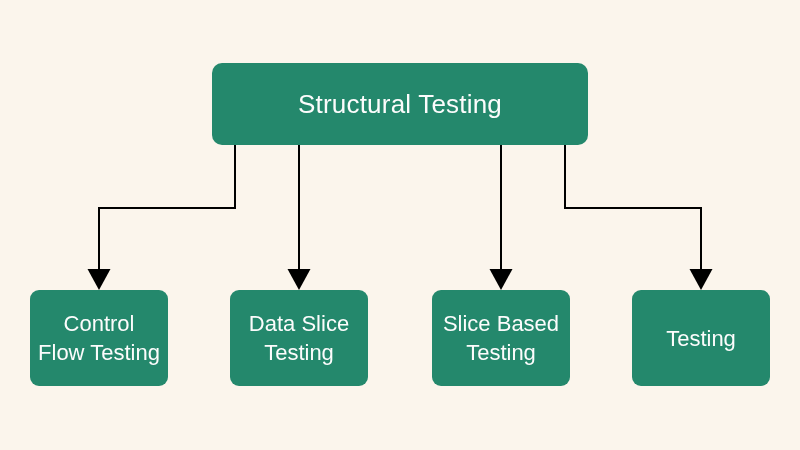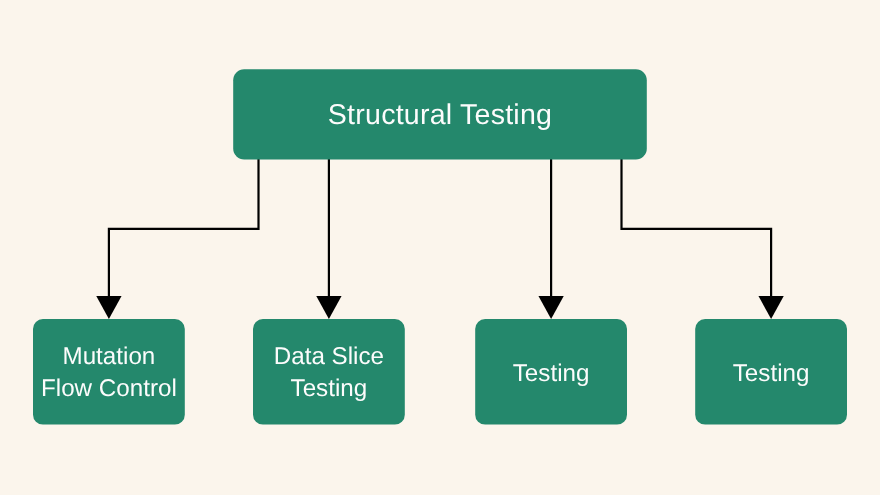--- a/index.html
+++ b/index.html
@@ -88,30 +88,31 @@
 
     <path class="connector" d="M565 144 V208 H701 V271"></path>
     <polygon class="arrowhead" points="701,290 689.5,269 712.5,269"></polygon>
   </svg>
 
   <div class="node root">
     <span class="node-line">Structural Testing</span>
   </div>
 
   <div class="node child child-1">
-    <span class="node-line">Mutation</span>
-    <span class="node-line">Flow Control</span>
+    <span class="node-line">Control</span>
+    <span class="node-line">Flow Testing</span>
   </div>
 
   <div class="node child child-2">
     <span class="node-line">Data Slice</span>
     <span class="node-line">Testing</span>
   </div>
 
   <div class="node child child-3">
+    <span class="node-line">Slice Based</span>
     <span class="node-line">Testing</span>
   </div>
 
   <div class="node child child-4">
     <span class="node-line">Testing</span>
   </div>
 
 </div>
 
 </body></html>

